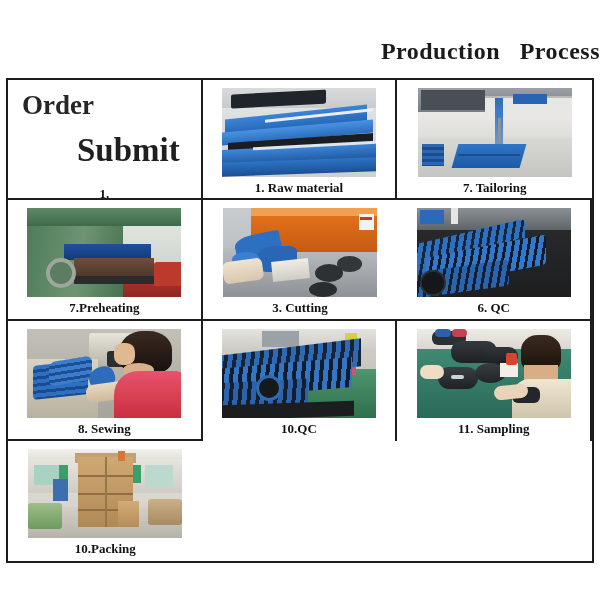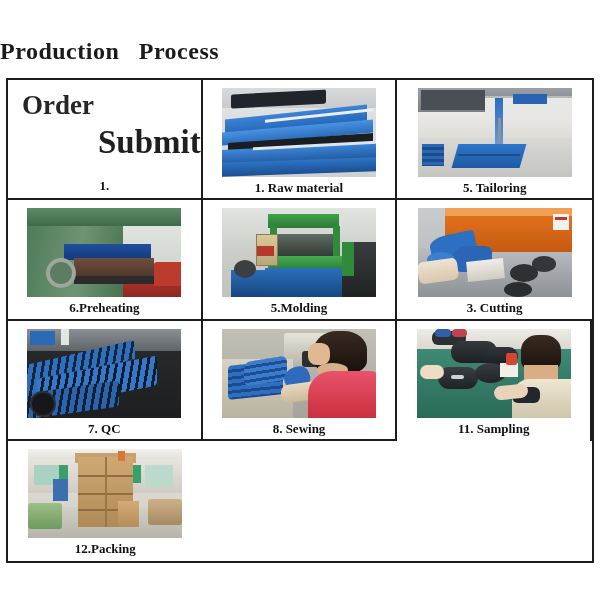--- a/index.html
+++ b/index.html
@@ -17,21 +17,21 @@
     position: relative;
     width: 600px;
     height: 600px;
     background: #ffffff;
   }
   .title {
     position: absolute;
     top: 38px;
     left: 0;
     width: 600px;
-    text-align: left;
+    text-align: right;
     font-family: "Liberation Serif", serif;
     font-weight: bold;
     font-size: 24px;
     letter-spacing: 0.5px;
     color: #1b1b1b;
     white-space: pre;
   }
   .grid {
     position: absolute;
     left: 6px;
@@ -89,29 +89,29 @@
     padding-left: 14px;
     box-sizing: border-box;
     font-family: "Liberation Serif", serif;
     font-weight: bold;
     font-size: 27px;
     color: #262626;
     line-height: 30px;
   }
   .order-line2 {
     width: 100%;
-    text-align: right;
+    text-align: center;
     padding-left: 48px;
     box-sizing: border-box;
     font-family: "Liberation Serif", serif;
     font-weight: bold;
     font-size: 33px;
     color: #1f1f1f;
     line-height: 36px;
-    margin-top: 4px;
+    margin-top: 12px;
   }
   .order-cap {
     margin-top: 18px;
     font-family: "Liberation Serif", serif;
     font-weight: bold;
     font-size: 13px;
     color: #111;
   }
 
   
@@ -324,56 +324,38 @@
         <div class="ph topband"></div>
           <div class="ph topdark"></div>
         <div class="ph counter"></div>
           <div class="ph bluebox"></div>
         <div class="ph armv"></div>
           <div class="ph rod"></div>
         <div class="ph mat"></div>
           <div class="ph matline"></div>
         <div class="ph stack"></div>
       </div>
-      <div class="cap">5. Tailoring</div>
+      <div class="cap">7. Tailoring</div>
     </div>
 
     <div class="cell col1 row2">
       <div class="photo p4">
         <div class="ph wallr"></div>
           <div class="ph redfl"></div>
         <div class="ph gbody"></div>
           <div class="ph gtop"></div>
         <div class="ph belt"></div>
           <div class="ph conv"></div>
           <div class="ph convb"></div>
         <div class="ph wheel"></div>
           <div class="ph redobj"></div>
       </div>
-      <div class="cap">6.Preheating</div>
-    </div>
-
-    <div class="cell col2 row2">
-      <div class="photo p5">
-        <div class="ph wall"></div>
-        <div class="ph drk"></div>
-          <div class="ph grn2"></div>
-        <div class="ph grnTop"></div>
-          <div class="ph col1"></div>
-          <div class="ph col2"></div>
-        <div class="ph press"></div>
-          <div class="ph grnMid"></div>
-          <div class="ph bluBase"></div>
-        <div class="ph ctrl"></div>
-          <div class="ph ctrlred"></div>
-        <div class="ph bluL"></div>
-          <div class="ph drum"></div>
-      </div>
-      <div class="cap">5.Molding</div>
-    </div>
+      <div class="cap">7.Preheating</div>
+    </div>
+
 
     <div class="cell col3 row2">
       <div class="photo p6">
         <div class="ph bench"></div>
         <div class="ph orange"></div>
           <div class="ph orangeTop"></div>
         <div class="ph label"></div>
           <div class="ph lbred"></div>
         <div class="ph pot2"></div>
           <div class="ph pot1"></div>
@@ -391,41 +373,56 @@
       <div class="photo p7">
         <div class="ph bg"></div>
           <div class="ph tub"></div>
           <div class="ph bot"></div>
         <div class="ph r1"></div>
           <div class="ph cap1"></div>
         <div class="ph r2"></div>
           <div class="ph r3"></div>
           <div class="ph cap2"></div>
       </div>
-      <div class="cap">7. QC</div>
+      <div class="cap">6. QC</div>
     </div>
 
     <div class="cell col2 row3">
       <div class="photo p8">
         <div class="ph mach"></div>
           <div class="ph machdk"></div>
         <div class="ph tabl"></div>
         <div class="ph stack1"></div>
           <div class="ph stack2"></div>
         <div class="ph part"></div>
           <div class="ph arm"></div>
         <div class="ph hair"></div>
           <div class="ph face"></div>
         <div class="ph neck"></div>
           <div class="ph shirt"></div>
       </div>
       <div class="cap">8. Sewing</div>
     </div>
 
 
+    <div class="cell col1 row4">
+      <div class="photo p10">
+        <div class="ph wall"></div>
+          <div class="ph mach"></div>
+        <div class="ph floor"></div>
+        <div class="ph pers"></div>
+          <div class="ph pers2"></div>
+        <div class="ph row1"></div>
+          <div class="ph row2"></div>
+        <div class="ph row3"></div>
+          <div class="ph ring"></div>
+        <div class="ph tbl"></div>
+      </div>
+      <div class="cap">10.QC</div>
+    </div>
 
     <div class="cell col2 row4">
       <div class="photo p11">
         <div class="ph wall"></div>
           <div class="ph tbl"></div>
         <div class="ph c1"></div>
           <div class="ph c1b"></div>
           <div class="ph c1c"></div>
         <div class="ph c2"></div>
           <div class="ph c3"></div>
@@ -458,17 +455,17 @@
         <div class="ph blue"></div>
         <div class="ph stackTop"></div>
           <div class="ph stack"></div>
         <div class="ph sLine1"></div>
           <div class="ph sLine2"></div>
           <div class="ph sLine3"></div>
         <div class="ph sVert"></div>
           <div class="ph smallbox"></div>
         <div class="ph pers"></div>
       </div>
-      <div class="cap">12.Packing</div>
+      <div class="cap">10.Packing</div>
     </div>
 
   </div>
 </div>
 
 </body></html>

